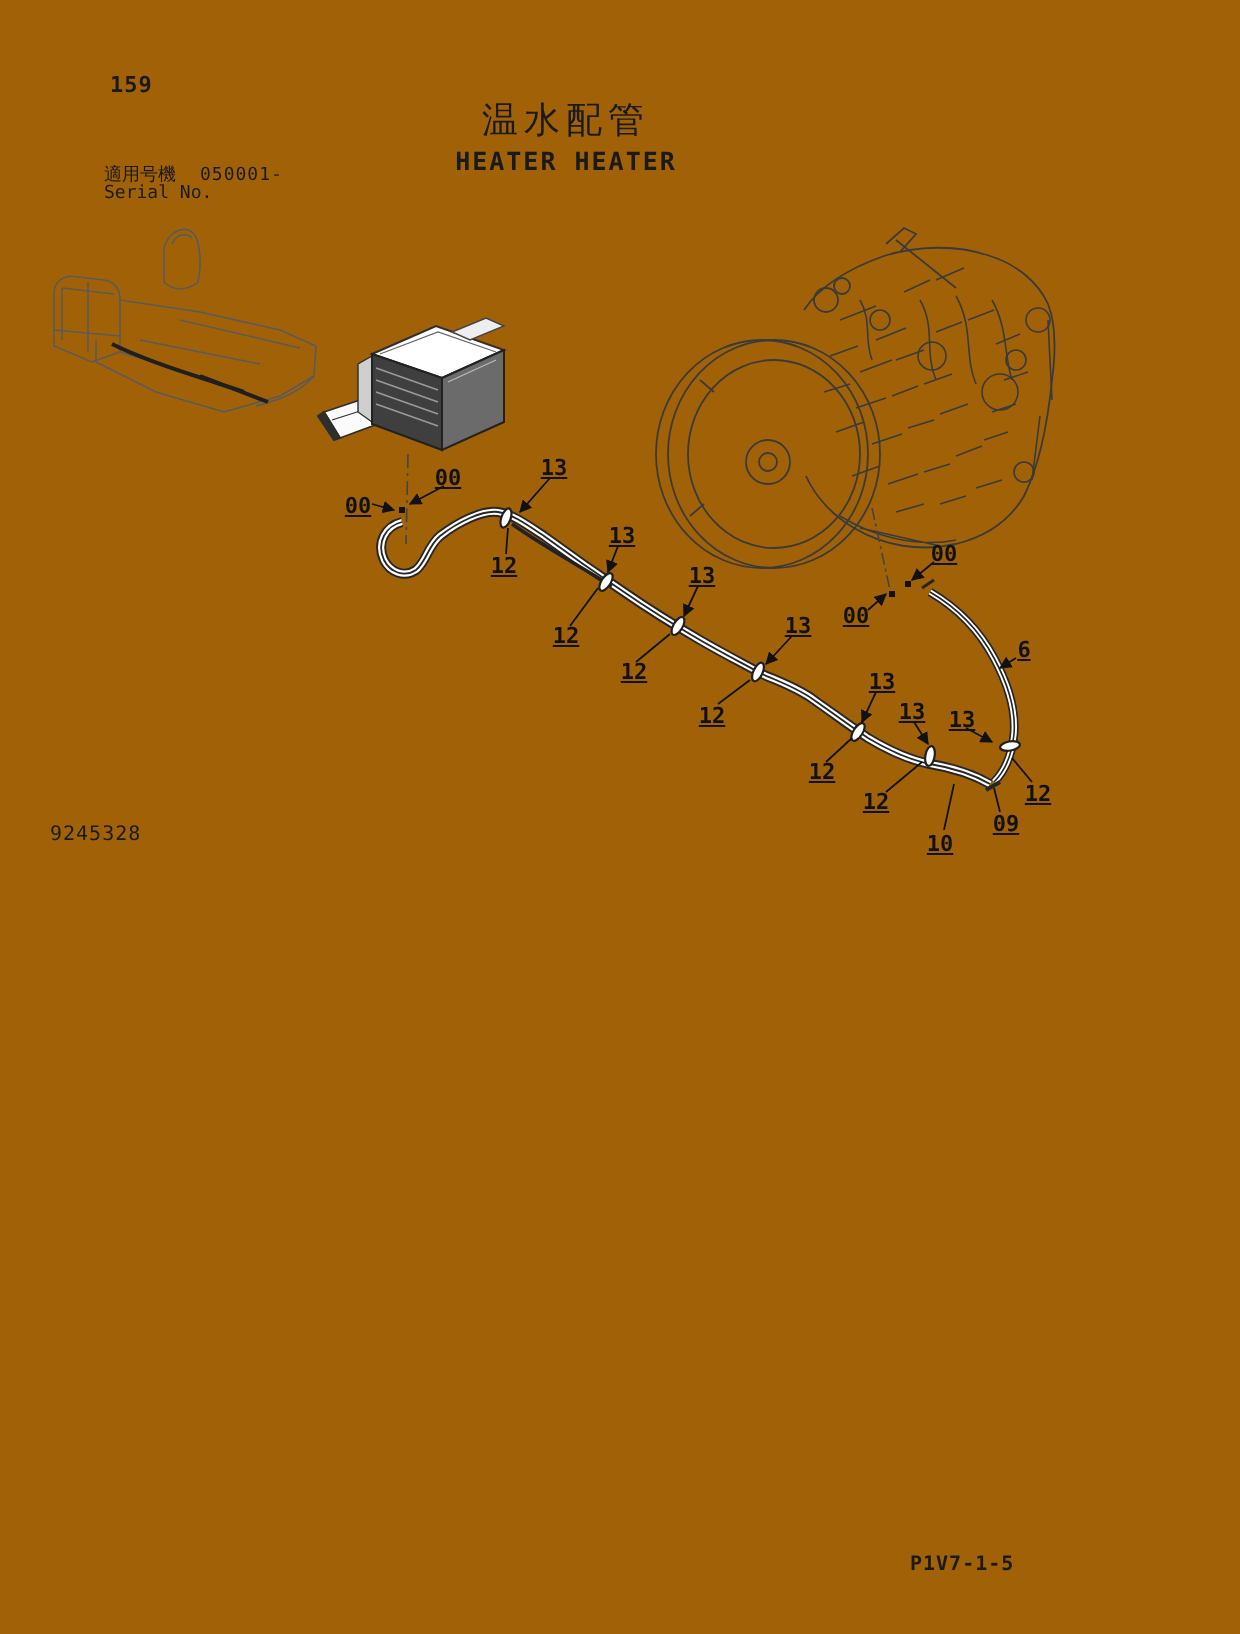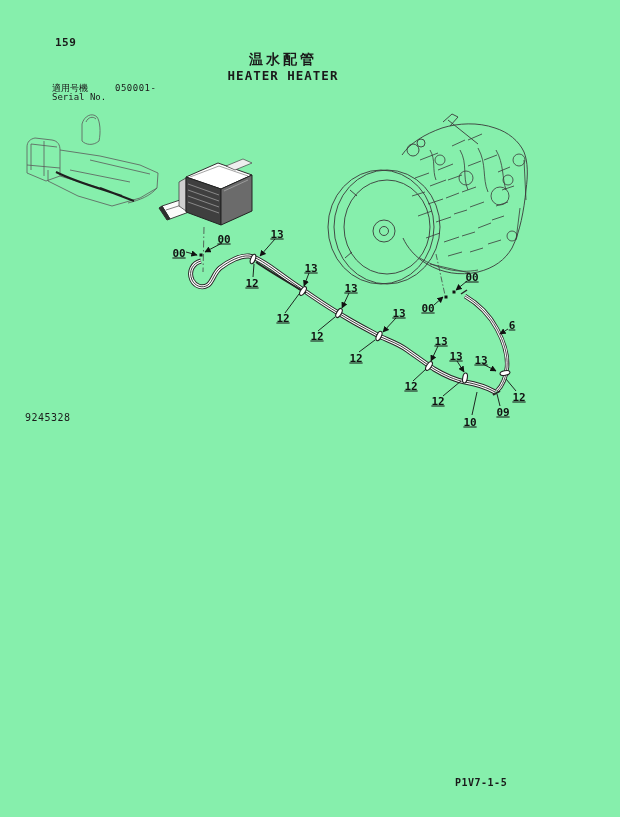--- a/index.html
+++ b/index.html
@@ -1,39 +1,39 @@
 <!DOCTYPE html>
 <html><head>
 <meta charset="utf-8">
 <style>
   html,body{margin:0;padding:0;background:#e8e8e8;}
   .page{
     position:relative;
     width:620px;height:817px;
-    background:#86efac;
+    background:#a16207;
     font-family:"DejaVu Sans Mono", monospace;
     color:#1a1a1a;
     overflow:hidden;
     margin:0 auto;
   }
   .page-number{
     position:absolute;left:55px;top:36px;
     font-size:11px;font-weight:700;letter-spacing:0.5px;
   }
   .title-block{
     position:absolute;left:158px;top:51px;width:250px;
     text-align:center;line-height:1.15;
   }
-  .title-ja{font-size:14px;font-weight:700;letter-spacing:3px;}
+  .title-ja{font-size:18px;font-weight:400;letter-spacing:3px;}
   .title-en{font-size:12.5px;font-weight:700;letter-spacing:1px;margin-top:2px;}
   .serial-block{
     position:absolute;left:52px;top:84px;
     font-size:9px;line-height:1.05;white-space:nowrap;
   }
-  .serial-line1 .serial-value{margin-left:27px;letter-spacing:0.5px;text-align:center;}
+  .serial-line1 .serial-value{margin-left:12px;letter-spacing:0.5px;text-align:center;}
   .drawing-number{
     position:absolute;left:25px;top:412px;
     font-size:10px;letter-spacing:0.5px;
   }
   .footer-code{
     position:absolute;left:455px;top:777px;
     font-size:10px;letter-spacing:0.5px;font-weight:bold;
   }
   .diagram-svg{position:absolute;left:0;top:0;}
   .callout-layer{position:absolute;left:0;top:0;width:620px;height:817px;pointer-events:none;}

